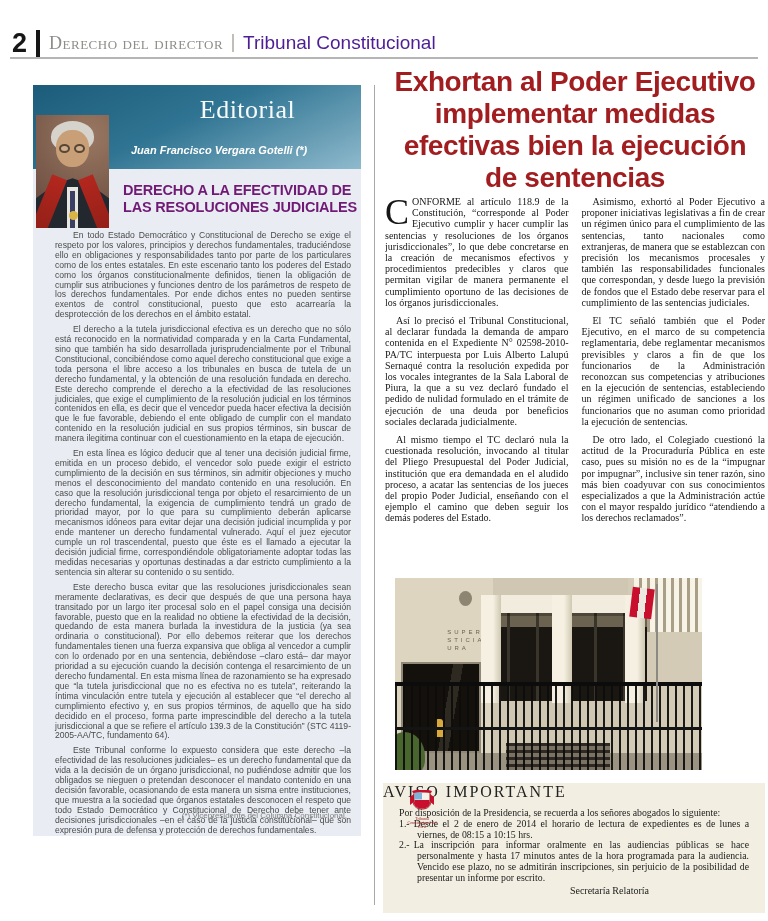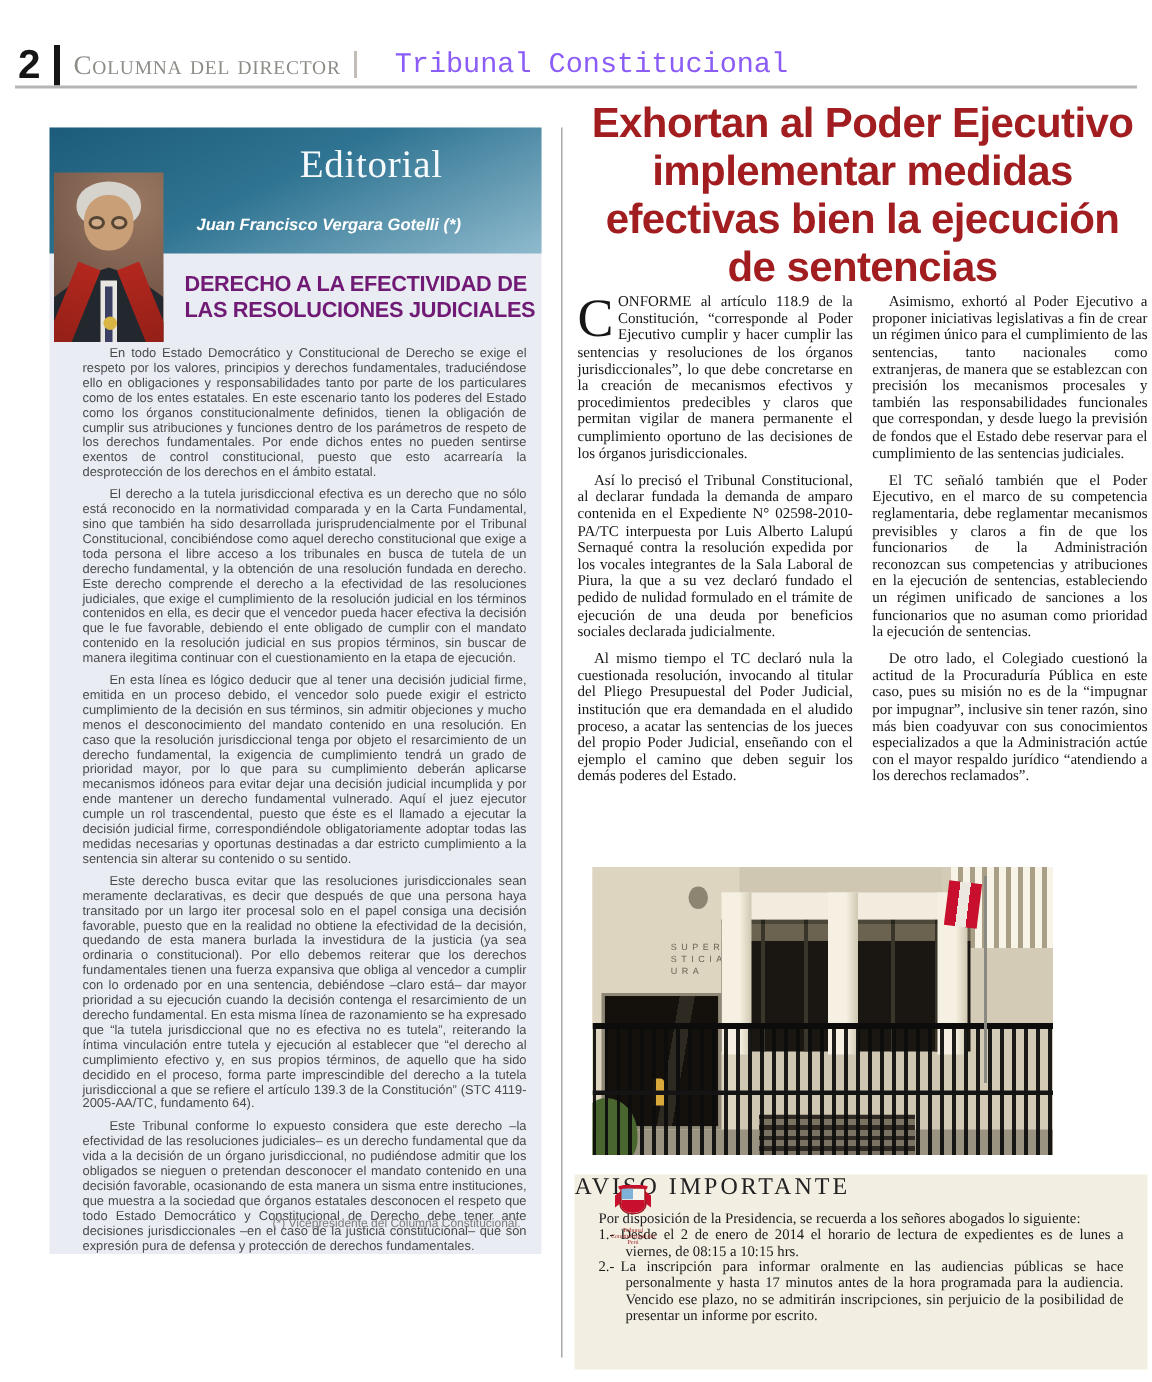--- a/index.html
+++ b/index.html
@@ -8,21 +8,21 @@
     position:relative; width:768px; height:921px; background:#fff;
     font-family:"Liberation Sans", sans-serif; overflow:hidden;
   }
 
   
   .masthead { position:absolute; left:12px; top:28px; height:30px; display:flex; align-items:center; gap:9px; }
   .page-num { font-size:27px; font-weight:bold; color:#161616; line-height:1; }
   .black-bar { width:4px; height:27px; background:#161616; }
   .section-name { font-family:"Liberation Serif", serif; font-variant:small-caps; color:#8d8d88; font-size:18px; letter-spacing:.5px; }
   .thin-bar { width:2px; height:18px; background:#c2bdb6; }
-  .pub-name { font-family:Liberation Mono, monospace; color:#8b5cf6; font-size:19px;margin-left:16px; }
+  .pub-name { font-family:Liberation Sans, sans-serif; color:#4c1d95; font-size:19px; }
   .masthead-rule { position:absolute; left:10px; width:748px; top:57px; height:2px; background:#b5b5b5; }
 
   
   .editorial { position:absolute; left:33px; top:85px; width:328px; height:751px; background:#e9edf3; }
   .ed-band { position:absolute; left:0; top:0; width:100%; height:84px;
              background:linear-gradient(155deg,#1c5c7a 0%,#2f7492 45%,#8fbacd 100%); }
   .ed-label { position:absolute; left:112px; top:10px; width:205px; text-align:center;
               font-family:"Liberation Serif", serif; font-size:26px; color:#f6fafc; letter-spacing:.5px; }
   .ed-author { position:absolute; left:98px; top:59px; color:#ffffff; font-style:italic; font-weight:bold; font-size:11px; }
   .ed-title { position:absolute; left:90px; top:97px; width:248px; color:#701a75; font-weight:bold;
@@ -104,21 +104,21 @@
   .aviso-sign { text-align:right; padding-right:100px; font-size:10px; margin-top:2px; }
 </style>
 </head>
 <body>
 
 <div class="page">
 
   <div class="masthead">
     <span class="page-num">2</span>
     <span class="black-bar"></span>
-    <span class="section-name">Columna del director</span>
+    <span class="section-name">Derecho del director</span>
     <span class="thin-bar"></span>
     <span class="pub-name">Tribunal Constitucional</span>
   </div>
   <div class="masthead-rule"></div>
 
   <div class="editorial">
     <div class="ed-band"></div>
     <div class="ed-label">Editorial</div>
     <div class="ed-author">Juan Francisco Vergara Gotelli (*)</div>
 
@@ -201,16 +201,17 @@
         <path d="M5.5 10 h15 v1 a7.5 5.5 0 0 1 -7.5 7.5 a7.5 5.5 0 0 1 -7.5 -7.5 z" fill="#c8102e"></path>
         <path d="M3 1 C8 -1 18 -1 23 1 L22 3 C17 1.5 9 1.5 4 3 Z" fill="#c8102e"></path>
       </svg>
       <div class="aviso-logo-caption">Tribunal Constitucional del Perú</div>
     </div>
     <div class="aviso-title">AVISO IMPORTANTE</div>
     <div class="aviso-body">
       <p class="aviso-intro">Por disposición de la Presidencia, se recuerda a los señores abogados lo siguiente:</p>
       <p class="aviso-item"><span class="num">1.-</span><span>Desde el 2 de enero de 2014 el horario de lectura de expedientes es de lunes a viernes, de 08:15 a 10:15 hrs.</span></p>
       <p class="aviso-item"><span class="num">2.-</span><span>La inscripción para informar oralmente en las audiencias públicas se hace personalmente y hasta 17 minutos antes de la hora programada para la audiencia. Vencido ese plazo, no se admitirán inscripciones, sin perjuicio de la posibilidad de presentar un informe por escrito.</span></p>
+      <div class="aviso-sign">Secretaría Relatoría</div>
     </div>
   </div>
 
 </div>
 
 </body></html>

